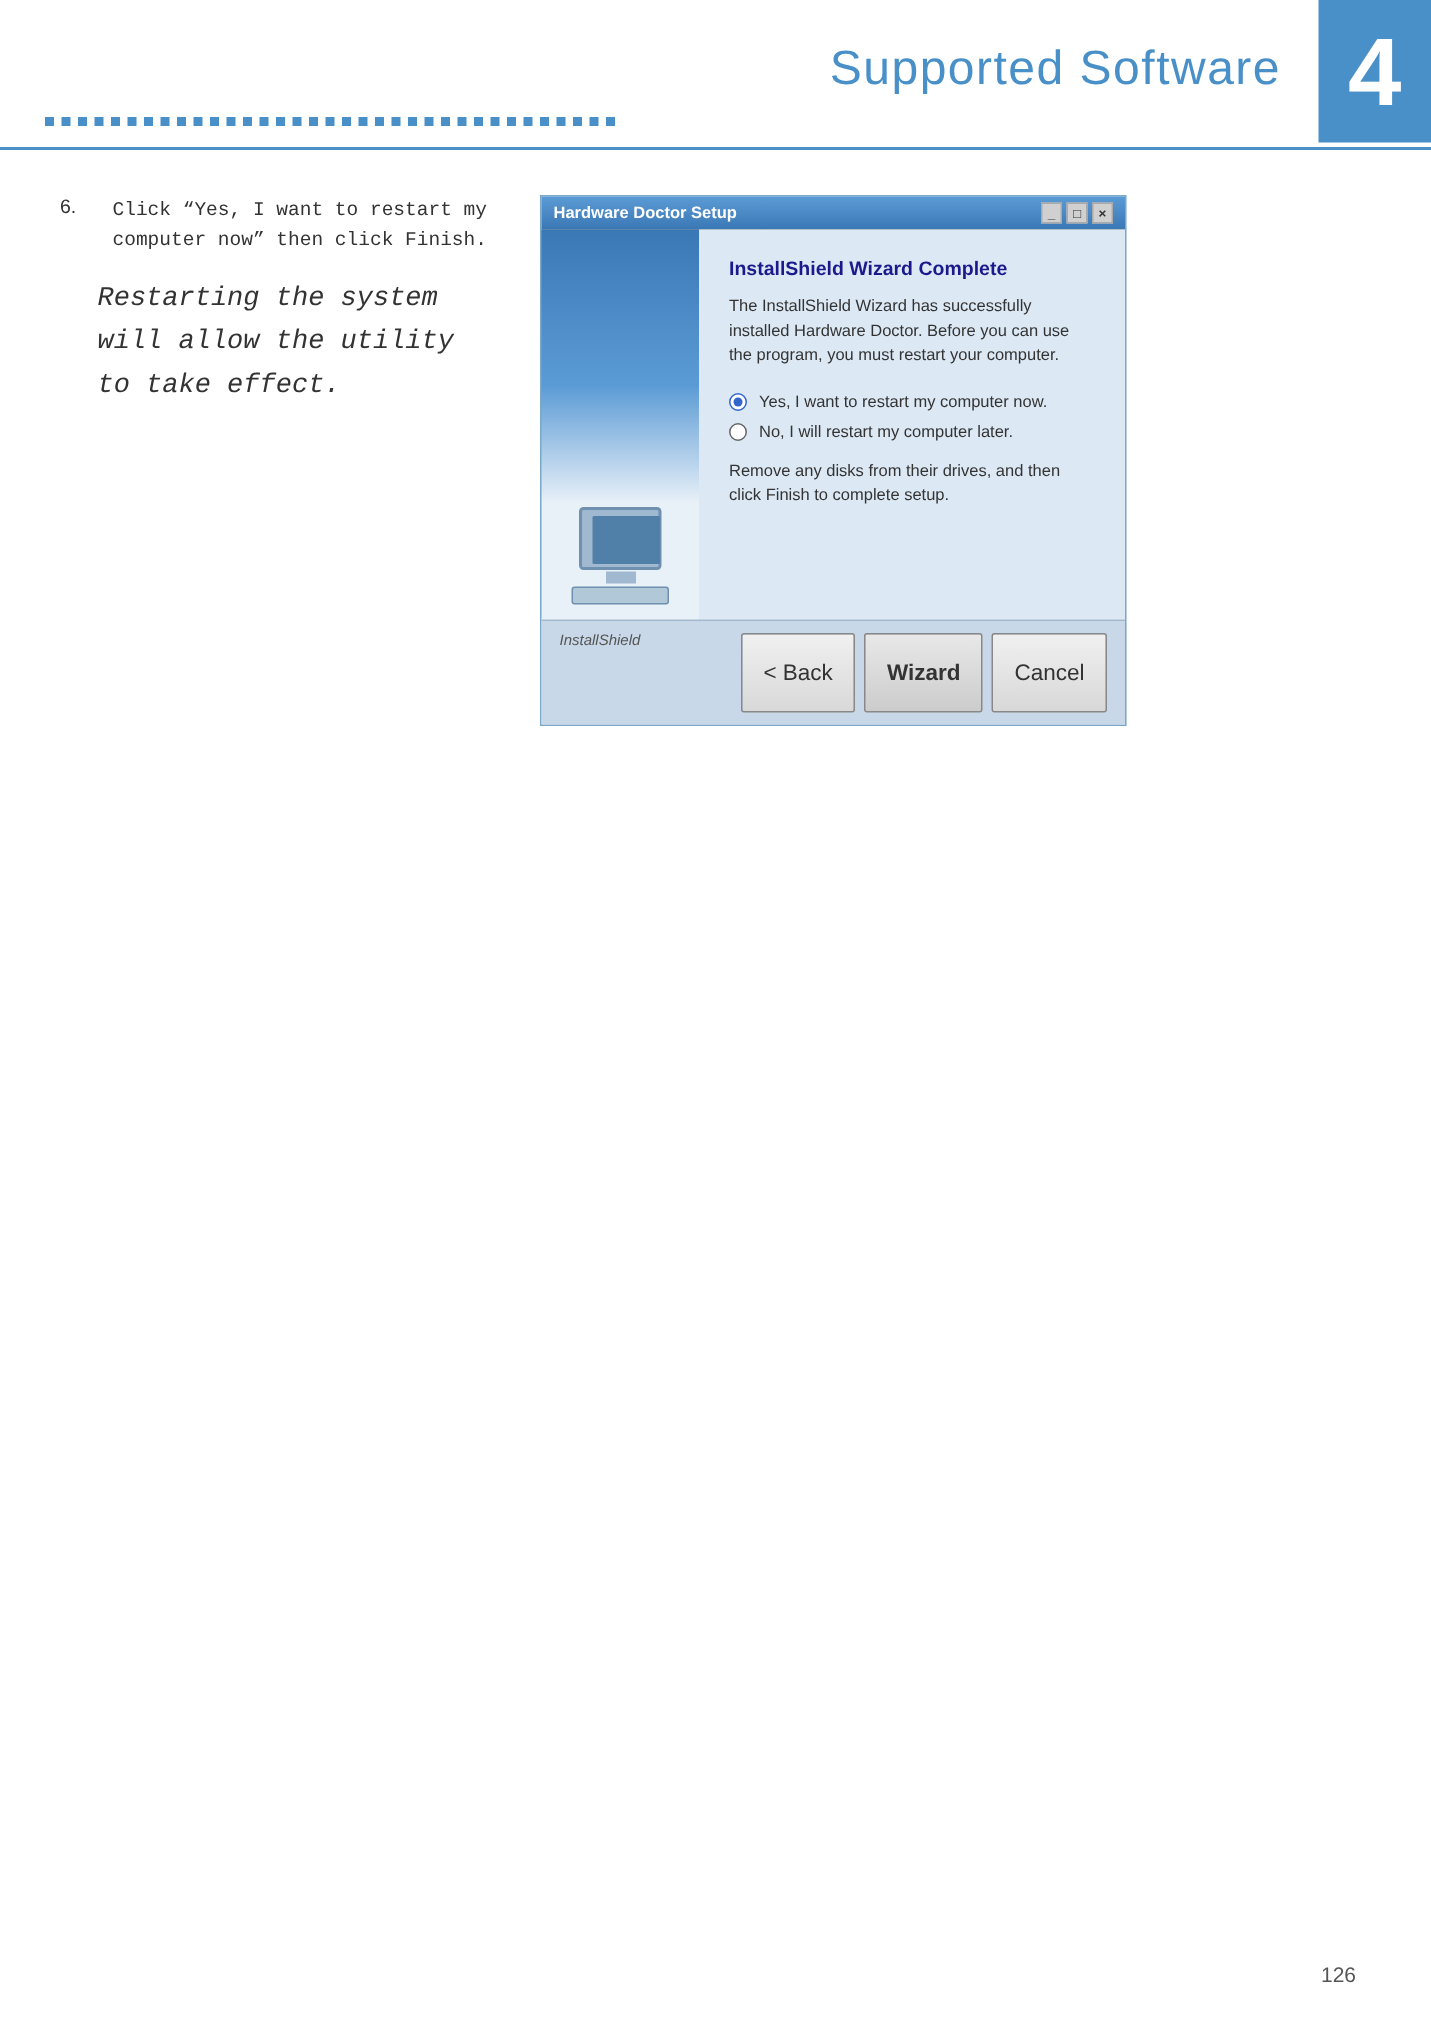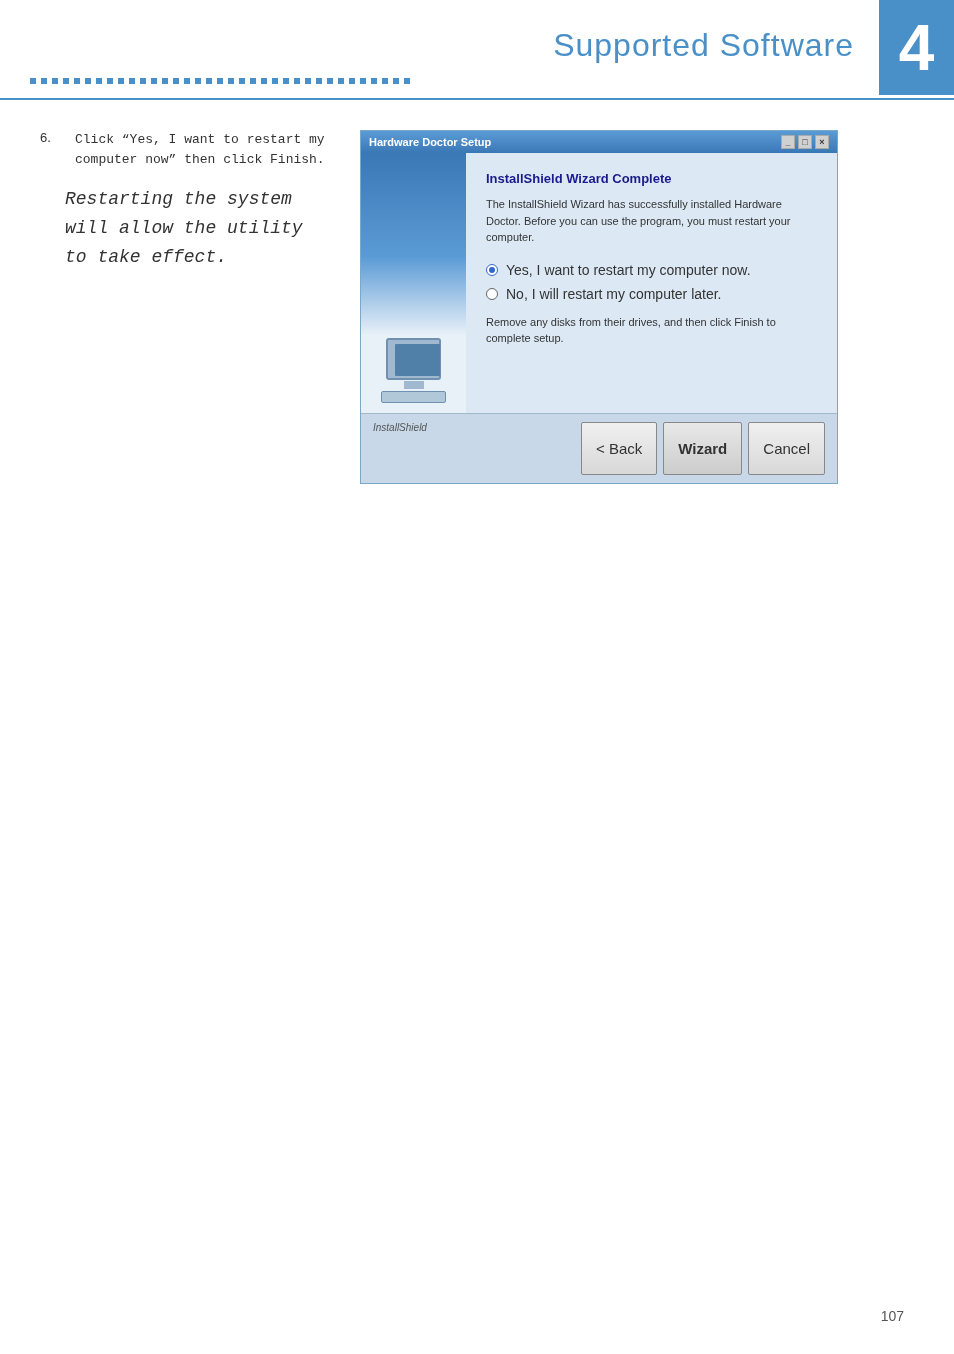--- a/index.html
+++ b/index.html
@@ -105,21 +105,21 @@
     }
 
     
     .right-column {
       flex: 1;
     }
 
     .dialog-window {
       border: 1px solid #7aa8c8;
       background: #e8f0f8;
-      width: 478px;
+      width: 391px;
     }
 
     .dialog-titlebar {
       background: linear-gradient(to bottom, #5b9bd5, #3a78b5);
       padding: 4px 8px;
       color: white;
       font-size: 11px;
       font-weight: bold;
       display: flex;
       justify-content: space-between;
@@ -224,21 +224,21 @@
       color: #333;
       line-height: 1.5;
       margin-bottom: 16px;
     }
 
     .radio-option {
       display: flex;
       align-items: center;
       gap: 8px;
       margin-bottom: 8px;
-      font-size: 14px;
+      font-size: 11px;
       color: #333;
       text-align: right;
     }
 
     .radio-circle {
       width: 12px;
       height: 12px;
       border-radius: 50%;
       border: 1px solid #666;
       background: #fff;
@@ -413,13 +413,13 @@
         <div class="footer-buttons">
           <button class="footer-btn">&lt; Back</button>
           <button class="footer-btn primary">Wizard</button>
           <button class="footer-btn">Cancel</button>
         </div>
       </div>
     </div>
   </div>
 </div>
 
-<div class="page-number">107</div>
+<div class="page-number">126</div>
 
 </body></html>

